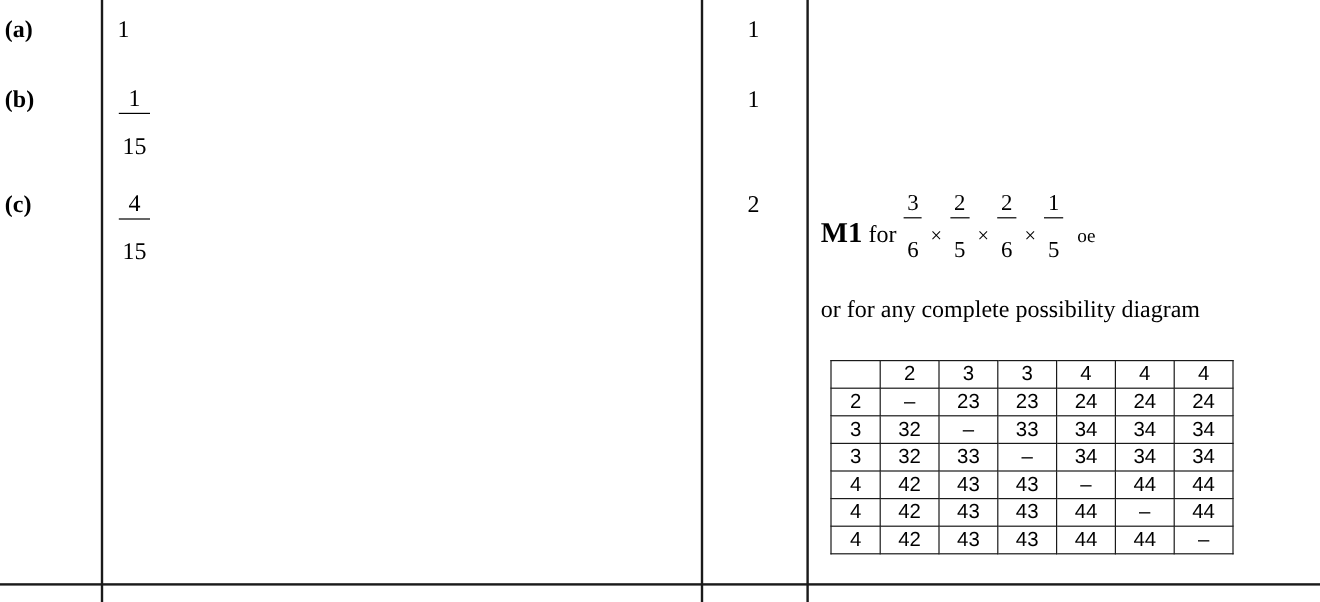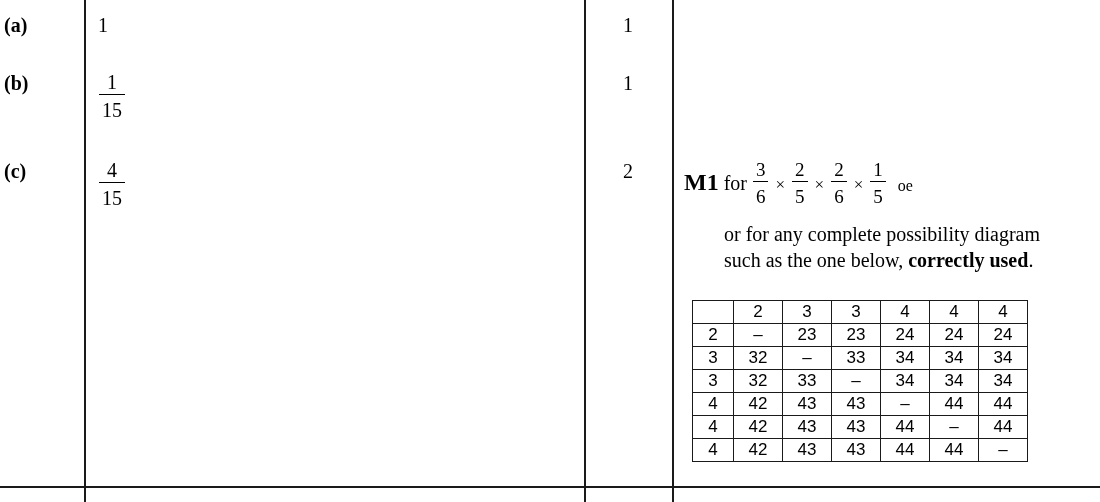--- a/index.html
+++ b/index.html
@@ -92,21 +92,21 @@
     display: block;
     padding: 0 3px;
   }
   .frac .bar {
     display: block;
     border-top: 1.6px solid #000;
     margin: 1px 0;
   }
   .frac .den {
     display: block;
-    padding: 4px 3px;
+    padding: 16px 3px;
     font-family: Liberation Serif, serif;
   }
   .frac.small { font-size: 19px; }
 
   .inline-expr {
     display: inline-block;
     vertical-align: middle;
     white-space: nowrap;
   }
   .times {
@@ -120,21 +120,20 @@
     vertical-align: middle;
     padding-left: 6px;
     font-size: 16px;
   }
   .m1 {
     font-weight: bold;
     font-size: 24px;
   }
   .notes-line2 {
     margin-top: 10px;
-    margin-left: 40px;
   }
   .bold { font-weight: bold; }
 
   
   .poss-wrap {
     position: absolute;
     left: 692px;
     top: 300px;
   }
   table.poss {
@@ -229,21 +228,20 @@
           <span class="frac small">
             <span class="num">1</span>
             <span class="bar"></span>
             <span class="den">5</span>
           </span>
         </span>
         <span class="oe">oe</span>
       </div>
       <div class="notes-line2">
         <div>or for any complete possibility diagram</div>
-        <div><span>such as the one below, </span><span class="bold">correctly used</span><span>.</span></div>
       </div>
     </div>
   </div>
 
   <div class="poss-wrap">
     <table class="poss">
       <tbody>
         <tr>
           <td class="corner"></td>
           <td class="hdr">2</td>

